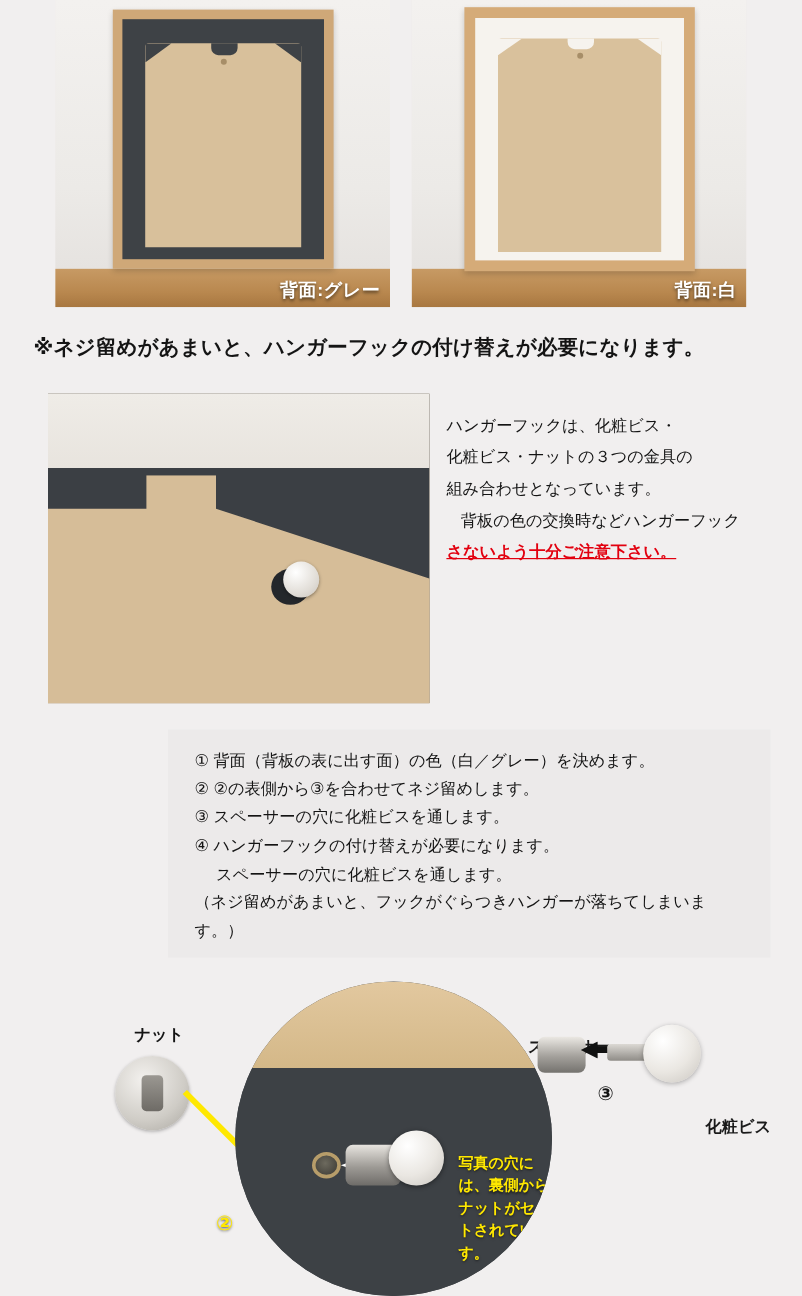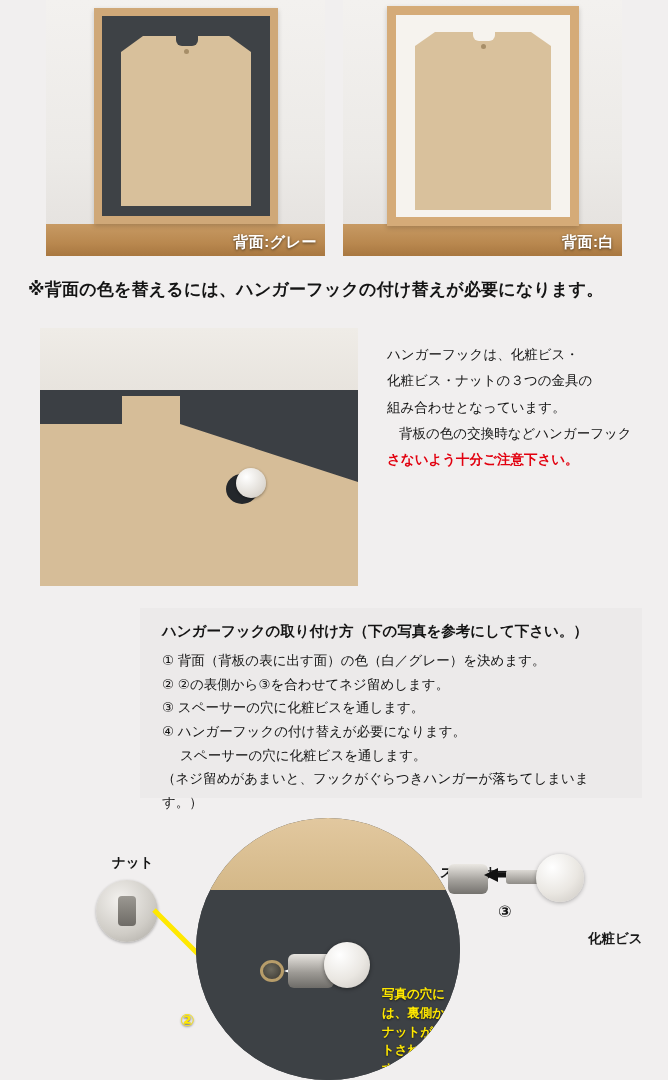--- a/index.html
+++ b/index.html
@@ -86,26 +86,26 @@
     position:absolute;left:186px;top:146px;width:32px;height:30px;background:#24272b;
     border-radius:50%;
   }
   .hp-screw{
     position:absolute;left:196px;top:140px;width:30px;height:30px;border-radius:50%;
     background:radial-gradient(circle at 35% 30%,#ffffff,#e2ded8 60%,#c9c4bc);
     box-shadow:0 1px 3px rgba(0,0,0,.4);
   }
 
   .hook-text{
-    position:absolute;left:387px;top:342px;width:274px;
+    position:absolute;left:372px;top:342px;width:274px;
     font-size:13.5px;line-height:1.95;color:#141414;
   }
   .hook-text p{margin:0;}
   .indent{text-indent:12px;}
-  .red{color:#e2000f;font-weight:700;}
+  .red{color:#e2000f;font-weight:700;text-decoration:underline;}
 
   
   .steps{
     position:absolute;left:140px;top:608px;width:502px;height:190px;
     background:#eceaea;
     padding:14px 18px 0 22px;
     box-sizing:border-box;
   }
   .steps h3{
     margin:0 0 8px 0;font-size:14.5px;font-weight:700;color:#141414;
@@ -170,21 +170,21 @@
   .sp-stem{
     position:absolute;left:506px;top:52px;width:36px;height:14px;border-radius:3px;
     background:linear-gradient(180deg,#dcd9d4,#8f8c87);
   }
   .blk-arrow{position:absolute;left:484px;top:50px;}
   .num3{
     position:absolute;left:498px;top:84px;font-size:16px;font-weight:700;color:#141414;
   }
   .overlay-txt{
     position:absolute;left:186px;top:142px;font-size:12.5px;font-weight:700;
-    color:#ffe800;line-height:1.5;text-shadow:0 1px 2px rgba(0,0,0,.6);margin-top:25px;
+    color:#ffe800;line-height:1.5;text-shadow:0 1px 2px rgba(0,0,0,.6);
   }
   .num2{
     position:absolute;left:180px;top:192px;font-size:17px;font-weight:700;color:#ffe800;
     text-shadow:0 1px 2px rgba(0,0,0,.6);
   }
 </style>
 </head>
 <body>
 
 <div class="page">
@@ -211,40 +211,39 @@
       <div class="frm f2-inner"></div>
       <div class="frm f2-board"></div>
       <div class="frm f2-shoulderL"></div>
       <div class="frm f2-shoulderR"></div>
       <div class="frm f2-notch"></div>
       <div class="frm f2-hole"></div>
       <div class="photo-cap">背面:白</div>
     </div>
   </div>
 
-  <div class="notice">※背面の色を替えるには、ハンガーフックの付け替えが必要になります。</div>
+  <div class="notice">※ネジ留めがあまいと、ハンガーフックの付け替えが必要になります。</div>
 
   <div class="hook-photo">
     <div class="hp-dark"></div>
     <div class="hp-wall"></div>
     <div class="hp-board"></div>
     <div class="hp-screwshadow"></div>
     <div class="hp-screw"></div>
   </div>
 
   <div class="hook-text">
     <p>ハンガーフックは、化粧ビス・</p>
     <p>化粧ビス・ナットの３つの金具の</p>
     <p>組み合わせとなっています。</p>
     <p class="indent">背板の色の交換時などハンガーフック</p>
     <p class="red">さないよう十分ご注意下さい。</p>
   </div>
 
   <div class="steps">
-    <h3>ハンガーフックの取り付け方（下の写真を参考にして下さい。）</h3>
     <p>① 背面（背板の表に出す面）の色（白／グレー）を決めます。</p>
     <p>② ②の表側から③を合わせてネジ留めします。</p>
     <p>③ スペーサーの穴に化粧ビスを通します。</p>
     <p>④ ハンガーフックの付け替えが必要になります。</p>
     <p class="sub">スペーサーの穴に化粧ビスを通します。</p>
     <p>（ネジ留めがあまいと、フックがぐらつきハンガーが落ちてしまいます。）</p>
   </div>
 
   <div class="bottom">
 

